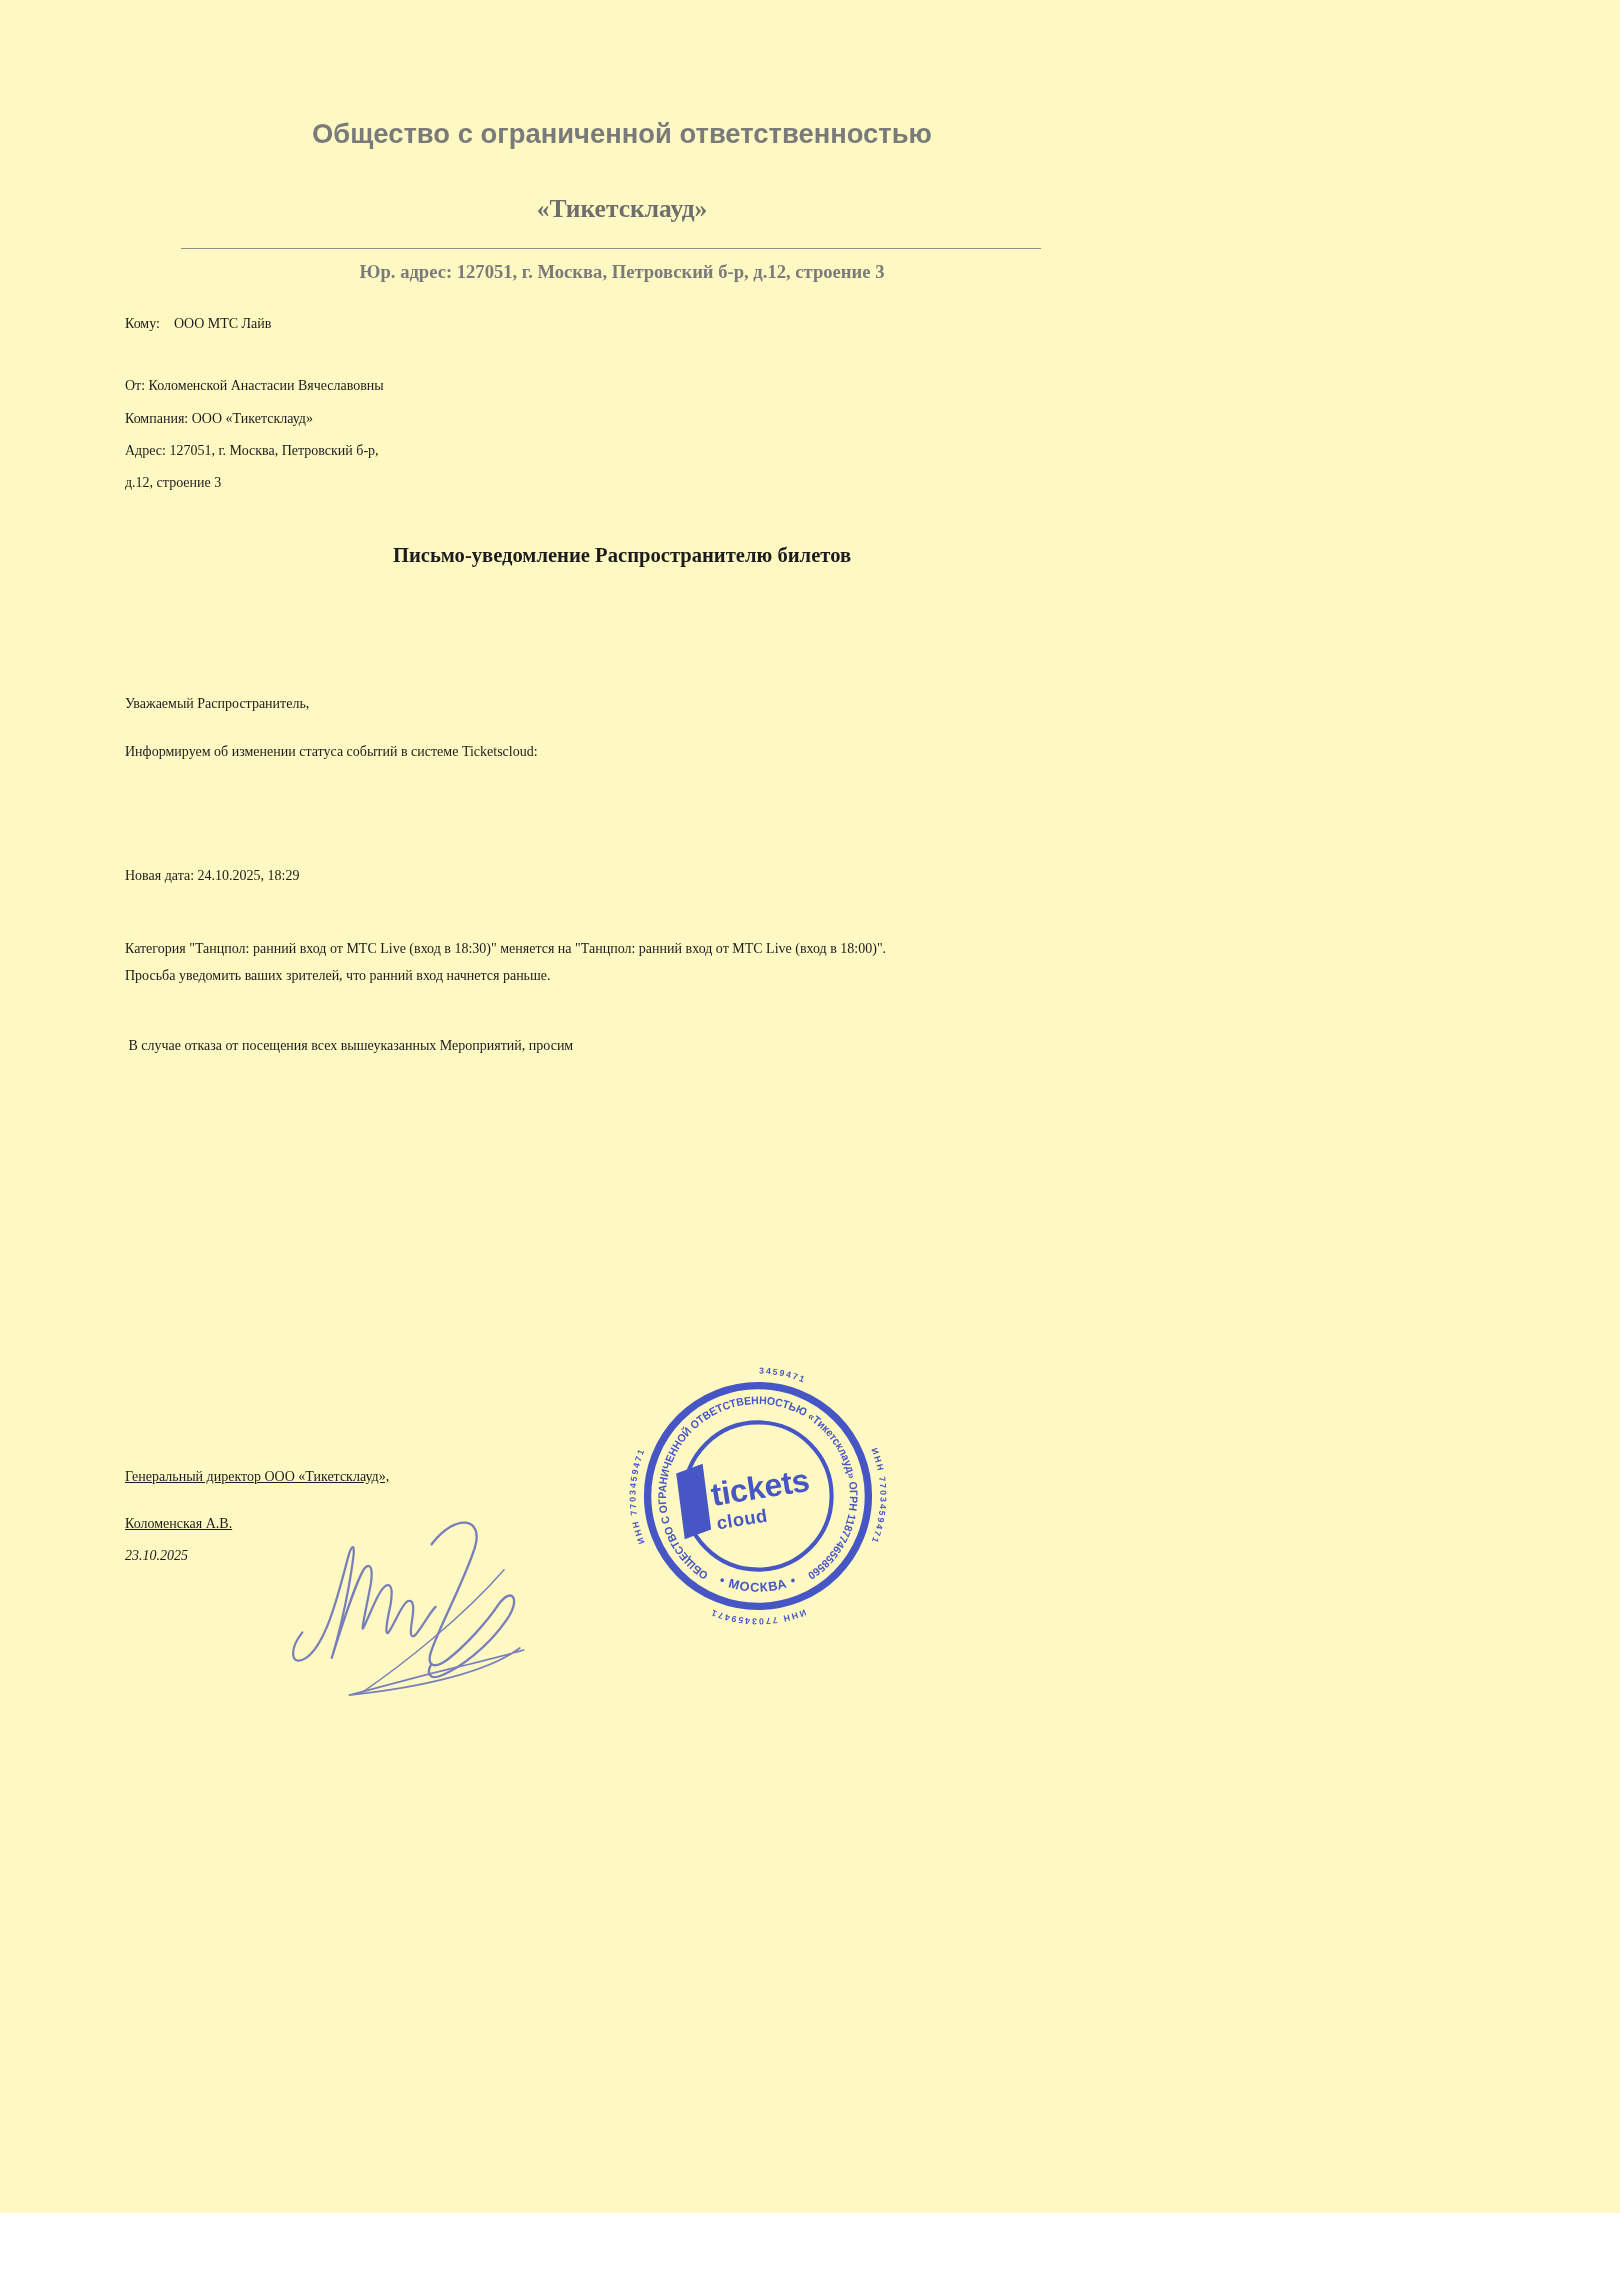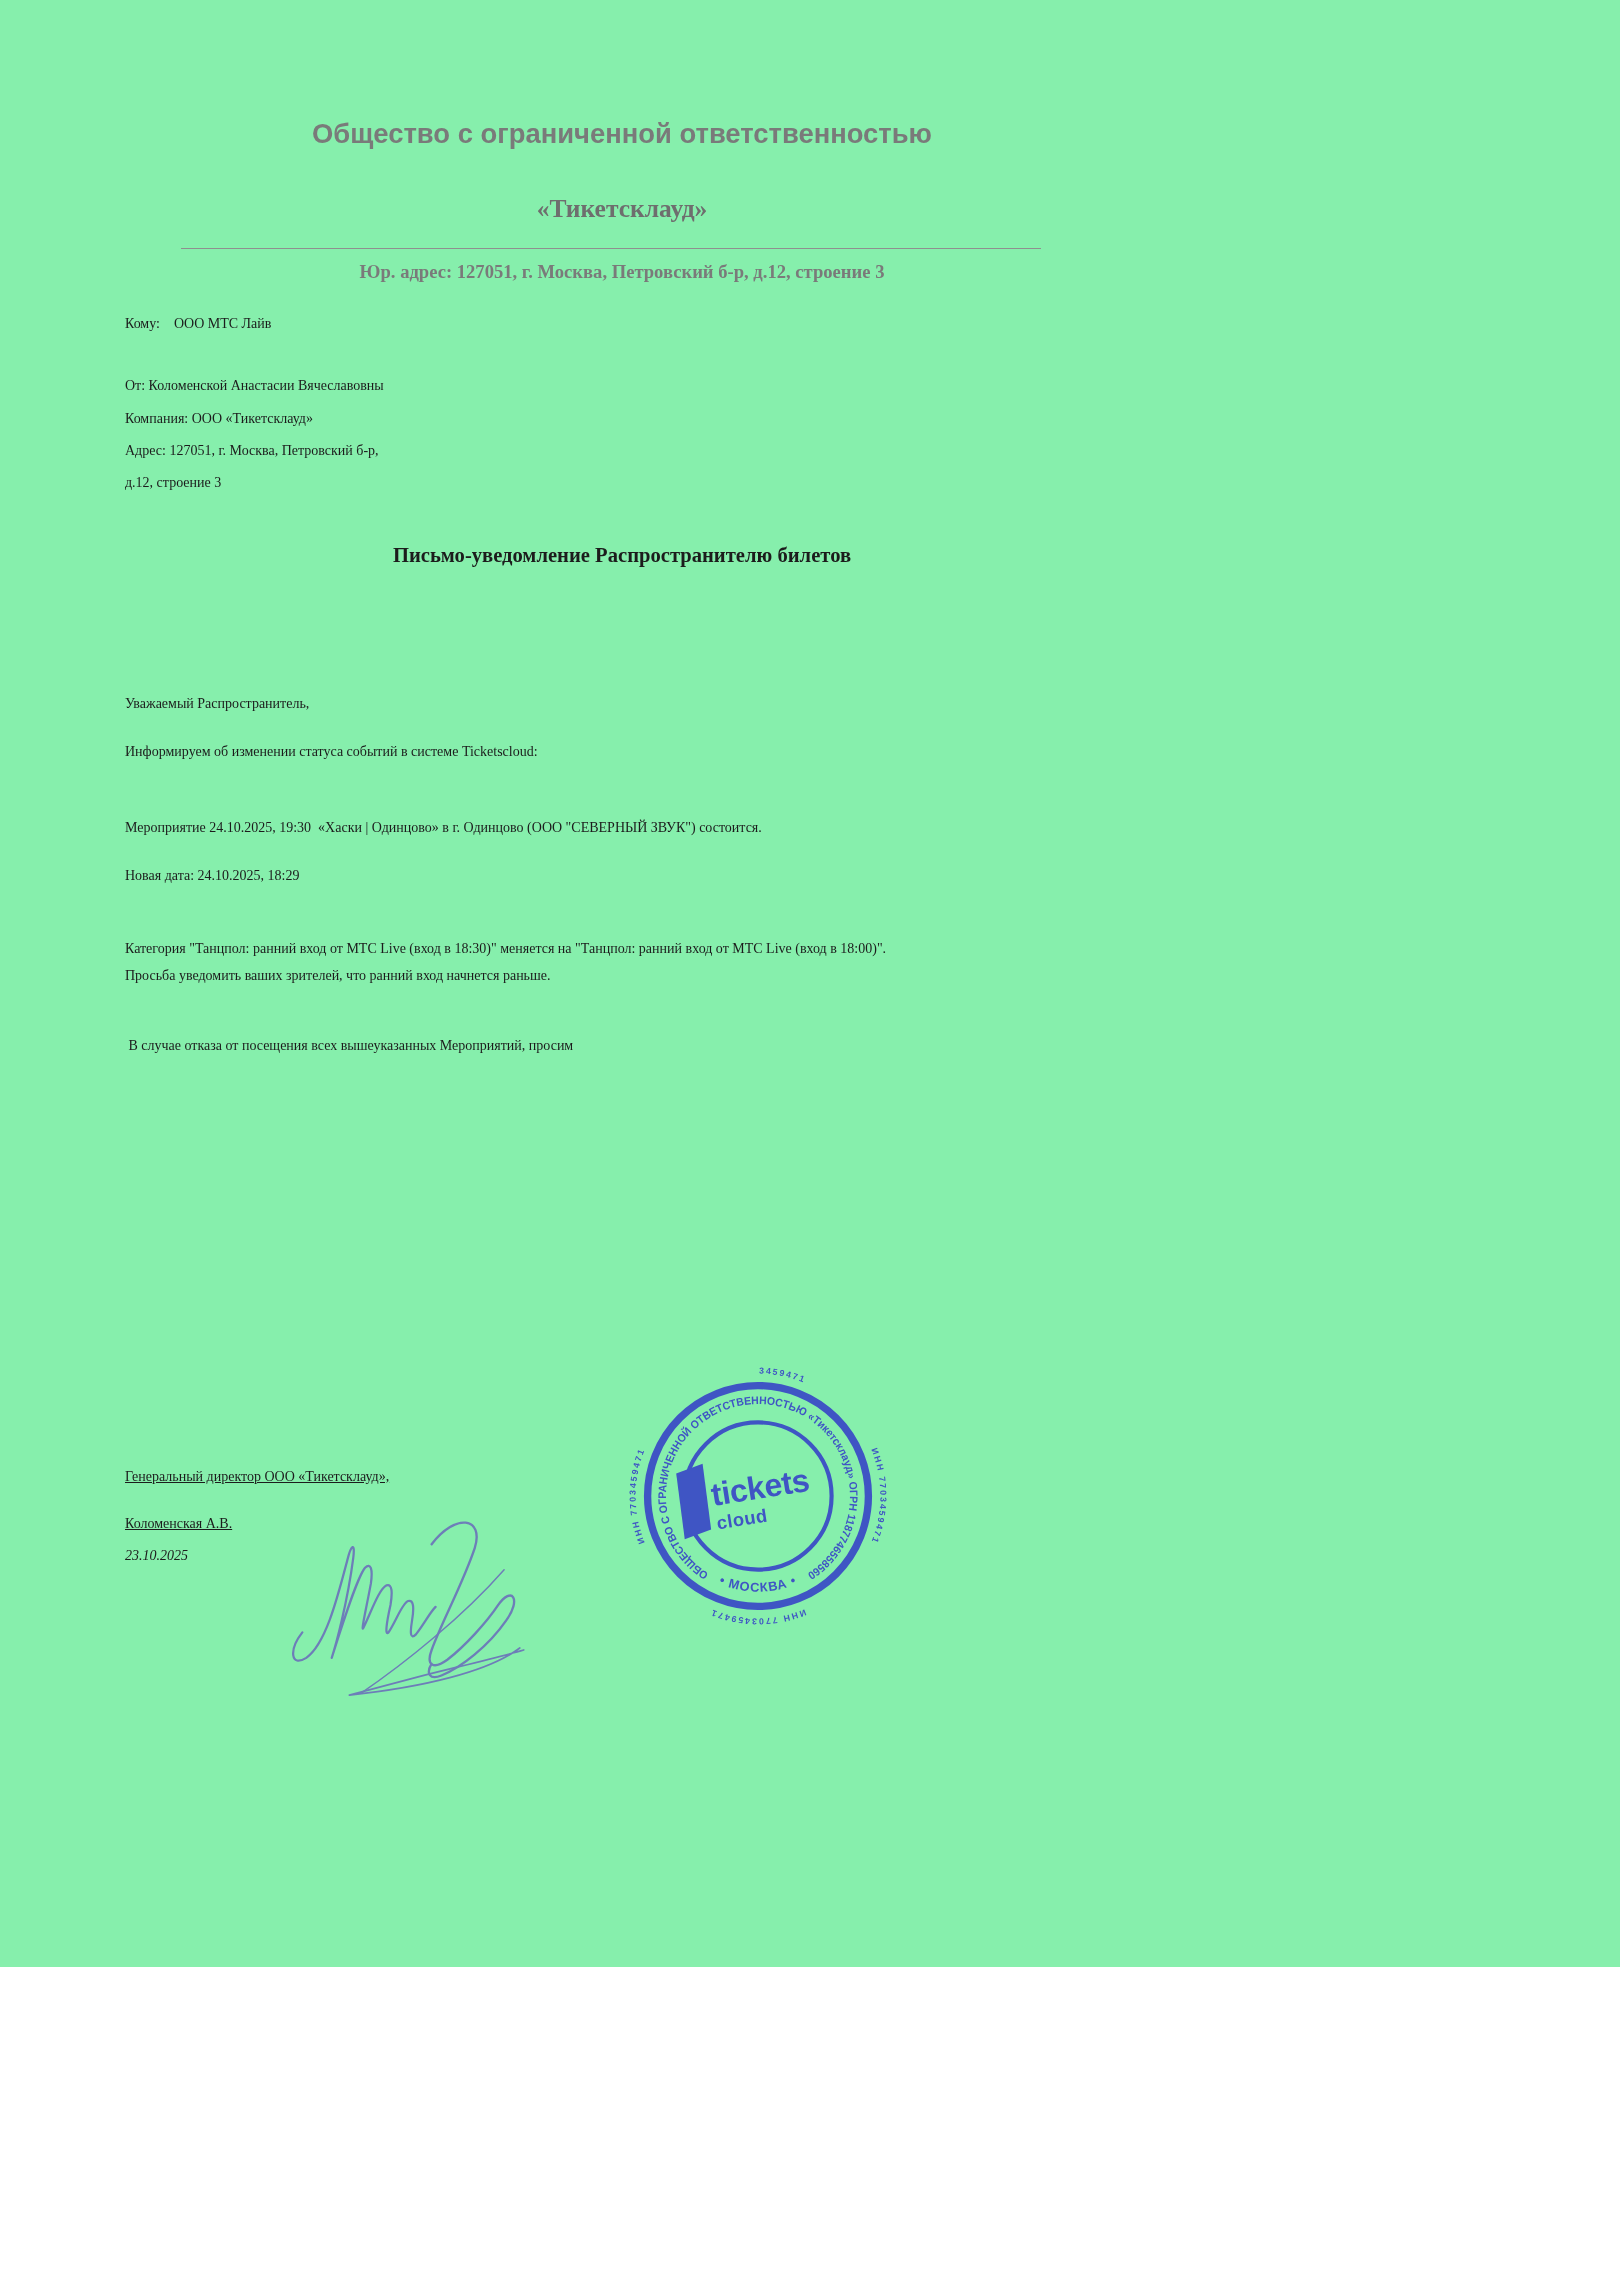--- a/index.html
+++ b/index.html
@@ -1,16 +1,16 @@
 <!DOCTYPE html>
 <html><head>
 <meta charset="utf-8">
 <style>
   html,body{margin:0;padding:0;background:#ffffff;}
-  .page{position:relative;width:1620px;height:1967px;background:#86efac;overflow:hidden;
+  .page{position:relative;width:1620px;height:2213px;background:#fef9c3;overflow:hidden;
         font-family:"Liberation Serif", serif;color:#1c1c1c;}
   .abs{position:absolute;}
   .content-center{left:125px;width:994px;text-align:center;}
   .h-org{top:118px;font-family:"Liberation Sans", sans-serif;font-weight:bold;font-size:27.4px;color:#7a7a7a;}
   .h-name{top:194px;font-weight:bold;font-size:25.5px;color:#6e6e6e;}
   .divider{top:248px;left:181px;width:860px;border-top:1.5px solid #8f8f8f;height:0;}
   .h-addr{top:261px;font-weight:bold;font-size:18.6px;color:#7a7a7a;}
   .line{left:125px;font-size:14px;white-space:pre;}
   .to{top:316px;}
   .from1{top:378px;}  .from2{top:411px;}  .from3{top:443px;}  .from4{top:475px;}
@@ -42,21 +42,20 @@
 
   <div class="abs line from1">От: Коломенской Анастасии Вячеславовны</div>
   <div class="abs line from2">Компания: ООО «Тикетсклауд»</div>
   <div class="abs line from3">Адрес: 127051, г. Москва, Петровский б-р,</div>
   <div class="abs line from4">д.12, строение 3</div>
 
   <div class="abs content-center subject">Письмо-уведомление Распространителю билетов</div>
 
   <div class="abs line greeting">Уважаемый Распространитель,</div>
   <div class="abs line intro">Информируем об изменении статуса событий в системе Ticketscloud:</div>
-  <div class="abs line event">Мероприятие 24.10.2025, 19:30  «Хаски | Одинцово» в г. Одинцово (ООО "СЕВЕРНЫЙ ЗВУК") состоится.</div>
   <div class="abs line newdate">Новая дата: 24.10.2025, 18:29</div>
   <div class="abs line cat1">Категория "Танцпол: ранний вход от МТС Live (вход в 18:30)" меняется на "Танцпол: ранний вход от МТС Live (вход в 18:00)".</div>
   <div class="abs line cat2">Просьба уведомить ваших зрителей, что ранний вход начнется раньше.</div>
   <div class="abs line ref1"> В случае отказа от посещения всех вышеуказанных Мероприятий, просим</div>
 
   <div class="abs line director">Генеральный директор ООО «Тикетсклауд»,</div>
   <div class="abs line dname">Коломенская А.В.</div>
   <div class="abs line ddate">23.10.2025</div>
 
   <svg class="abs sig" width="294" height="191" viewBox="0 0 300 195">

